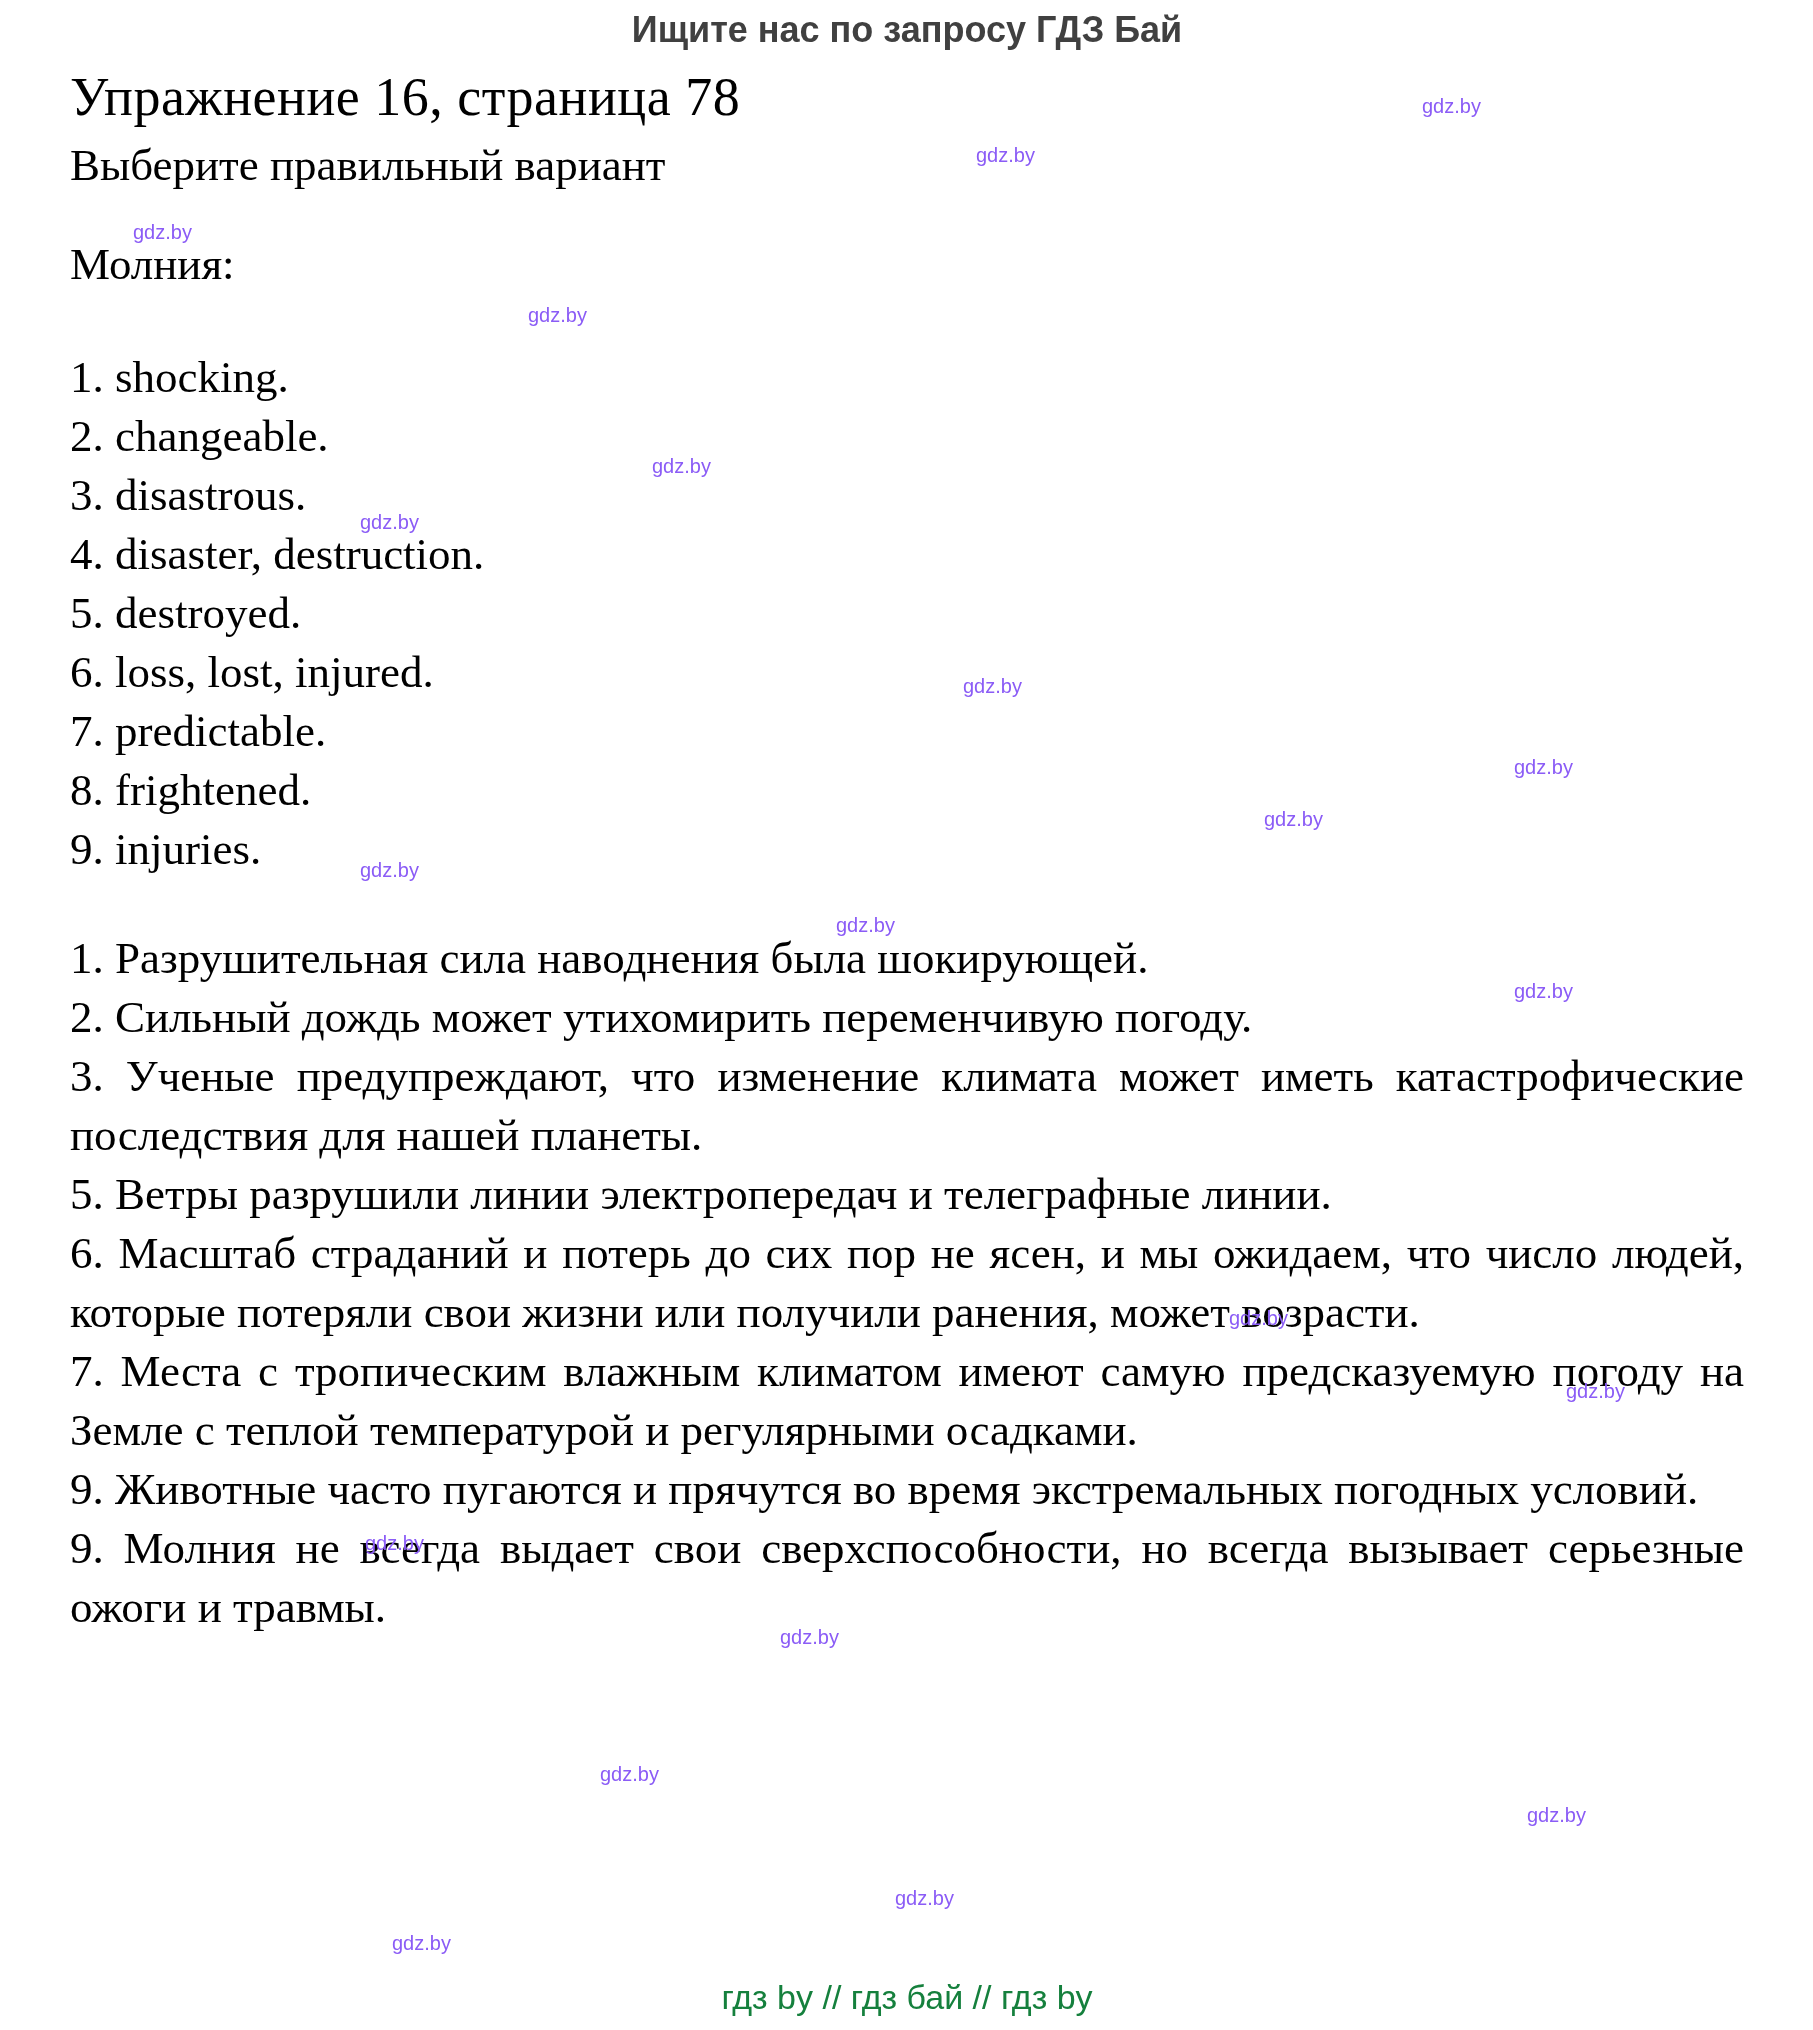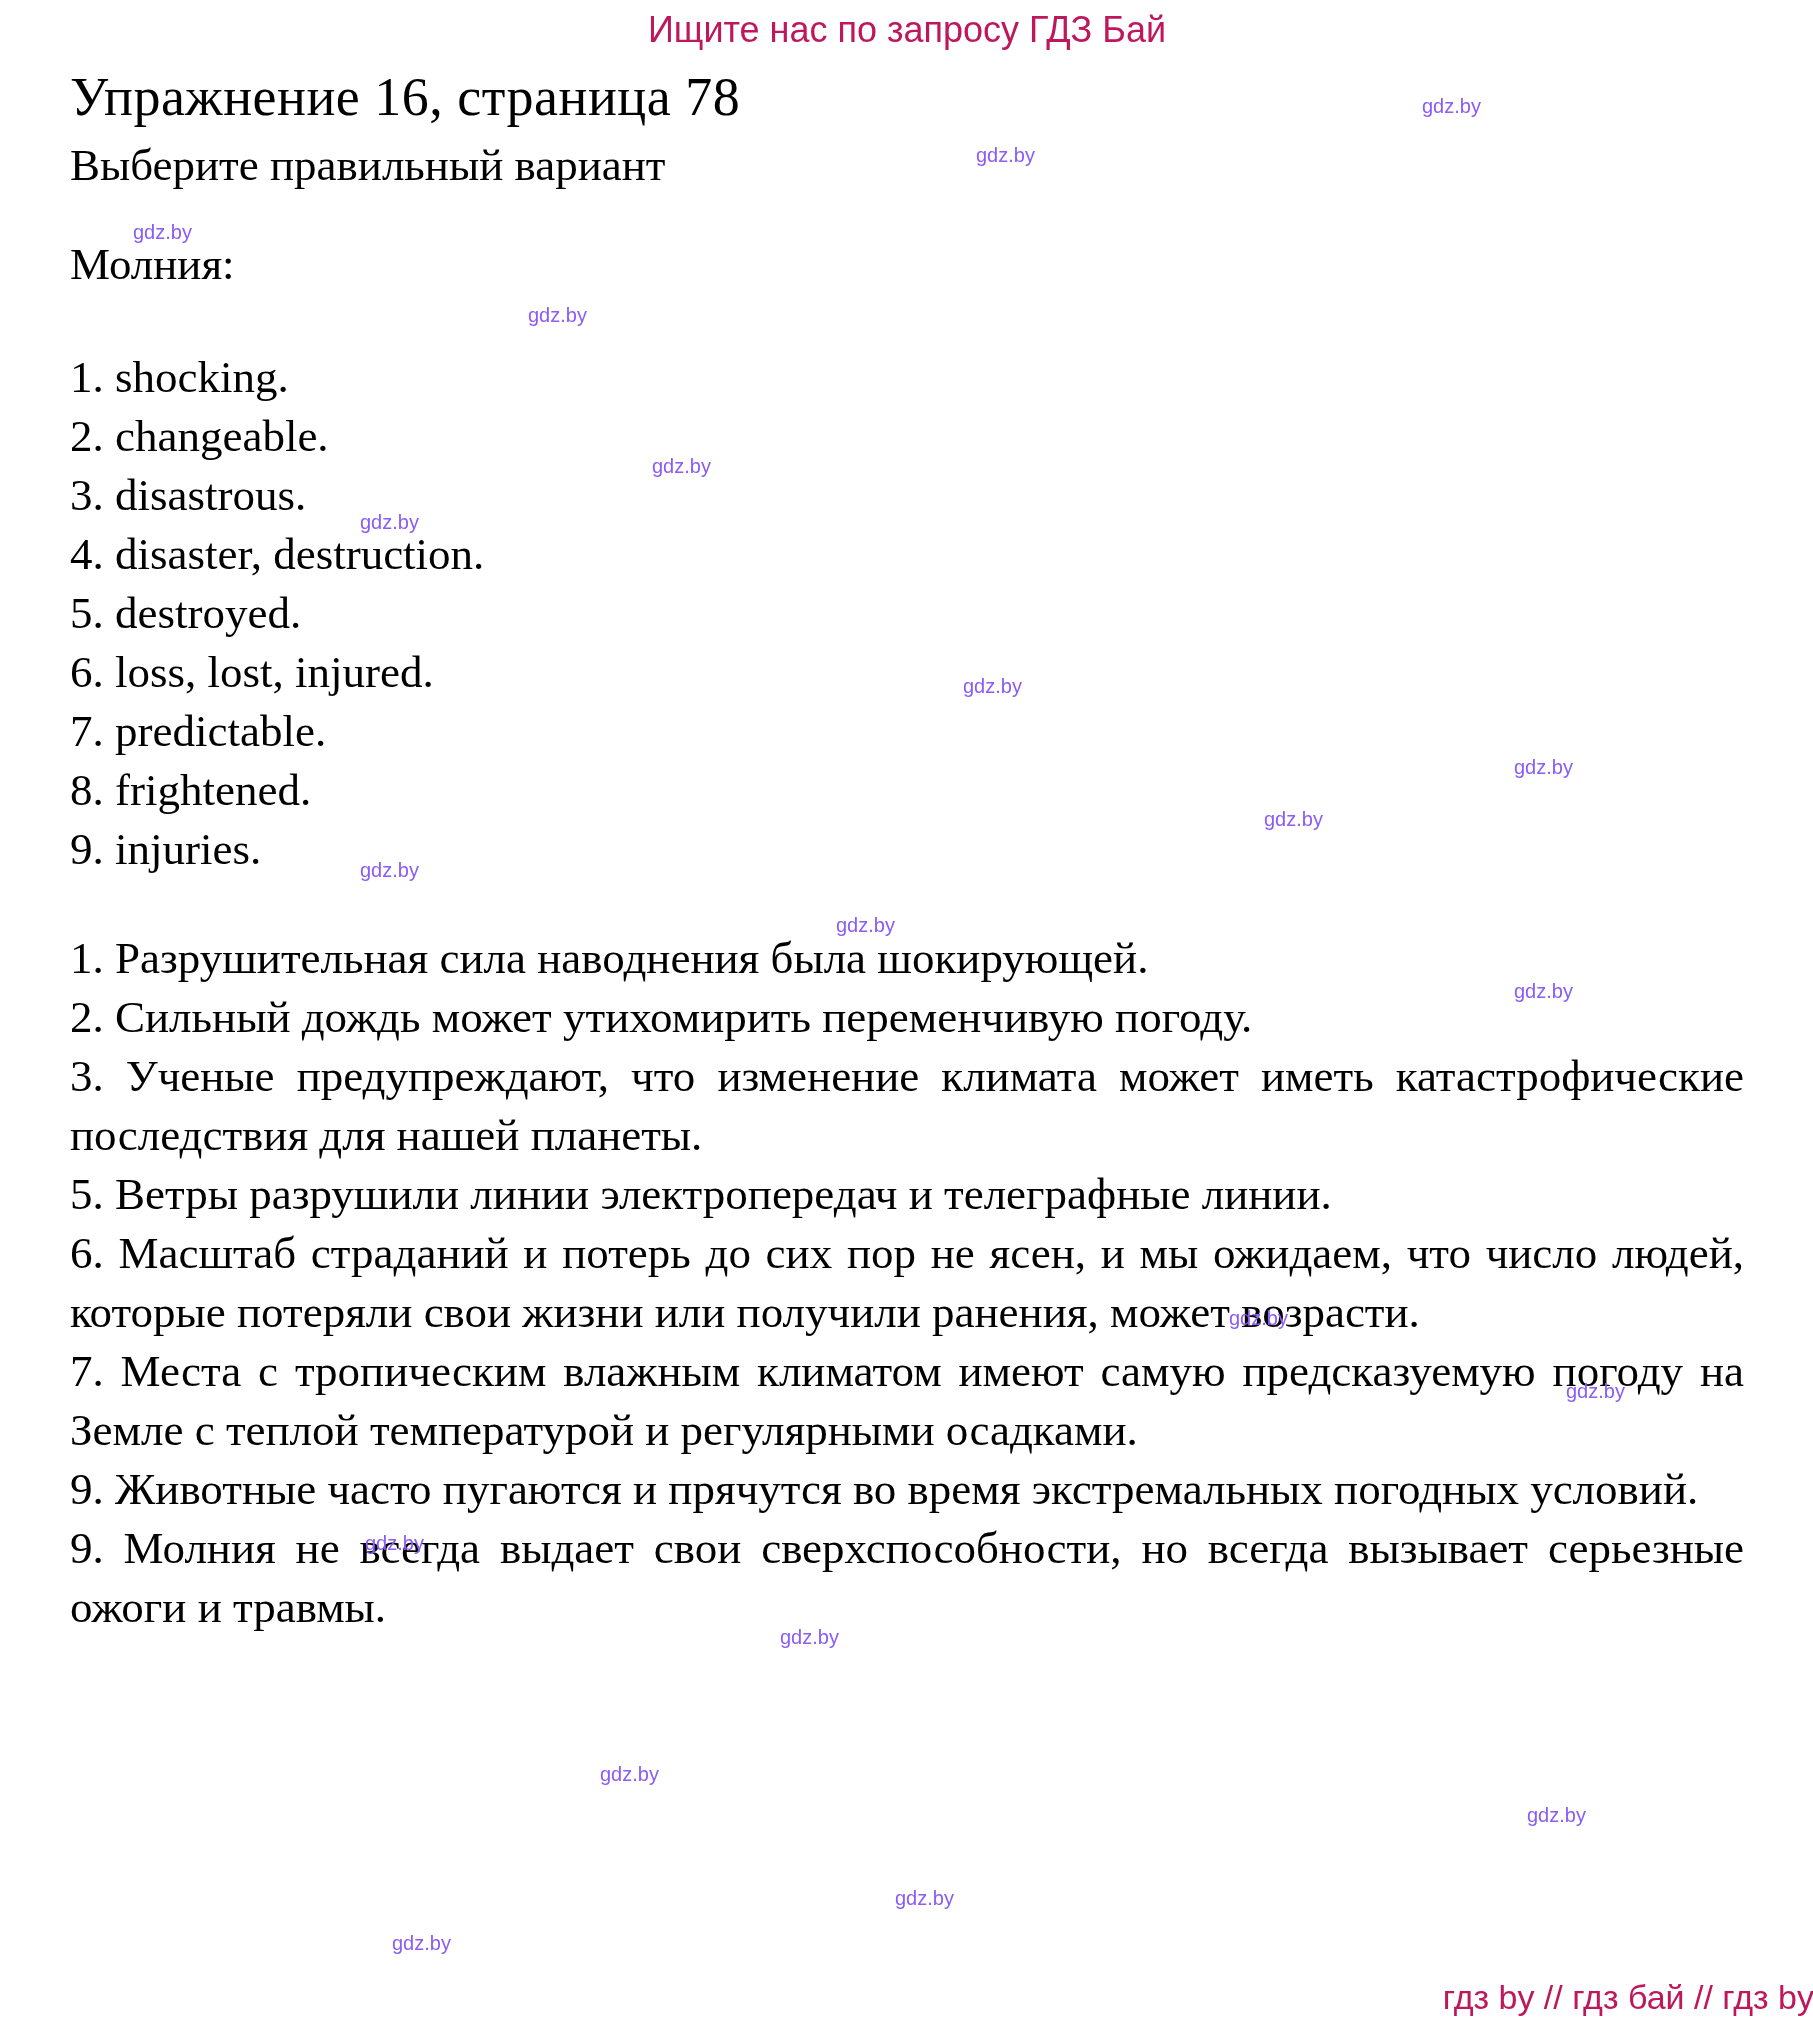--- a/index.html
+++ b/index.html
@@ -8,21 +8,22 @@
     font-family: "Liberation Serif", serif;
     color: #000000;
     position: relative;
     overflow: hidden;
   }
   .banner {
     padding-top: 9px;
     text-align: center;
     font-family: "Liberation Sans", sans-serif;
     font-size: 36px;
-    color: #be185d;
+    color: #404040;
+    font-weight: bold;
   }
   .title {
     margin: 15px 70px 0 70px;
     font-size: 54px;
     font-weight: normal;
     letter-spacing: 0.5px;
   }
   .subtitle {
     margin: 10.8px 70px 0 70px;
     font-size: 45px;
@@ -47,24 +48,24 @@
   .wm {
     position: absolute;
     font-family: "Liberation Sans", sans-serif;
     font-size: 20px;
     color: #8b5cf6;
     white-space: nowrap;
   }
   .footer {
     position: absolute;
     left: 0; right: 0; bottom: 14.4px;
-    text-align: right;
+    text-align: center;
     font-family: "Liberation Sans", sans-serif;
     font-size: 34px;
-    color: #be185d;
+    color: #15803d;
   }
 </style>
 </head>
 <body>
 
 <div class="page">
 
   <div class="banner">Ищите нас по запросу ГДЗ Бай</div>
 
   <h1 class="title">Упражнение 16, страница 78</h1>

